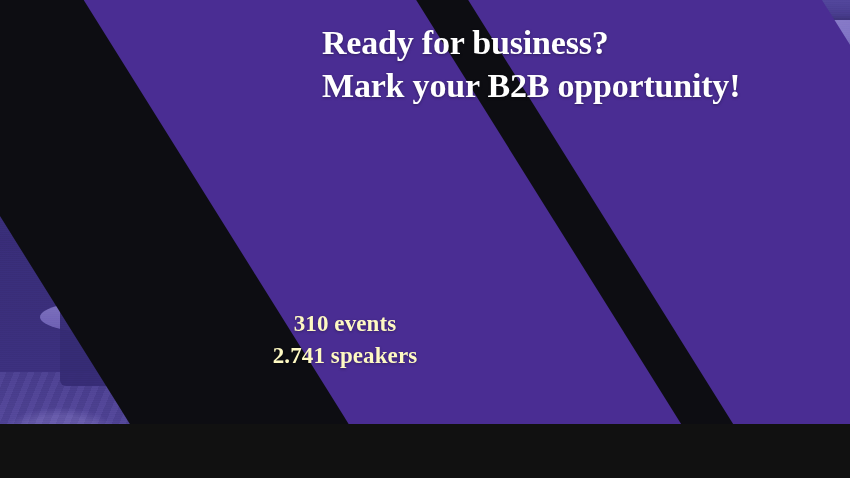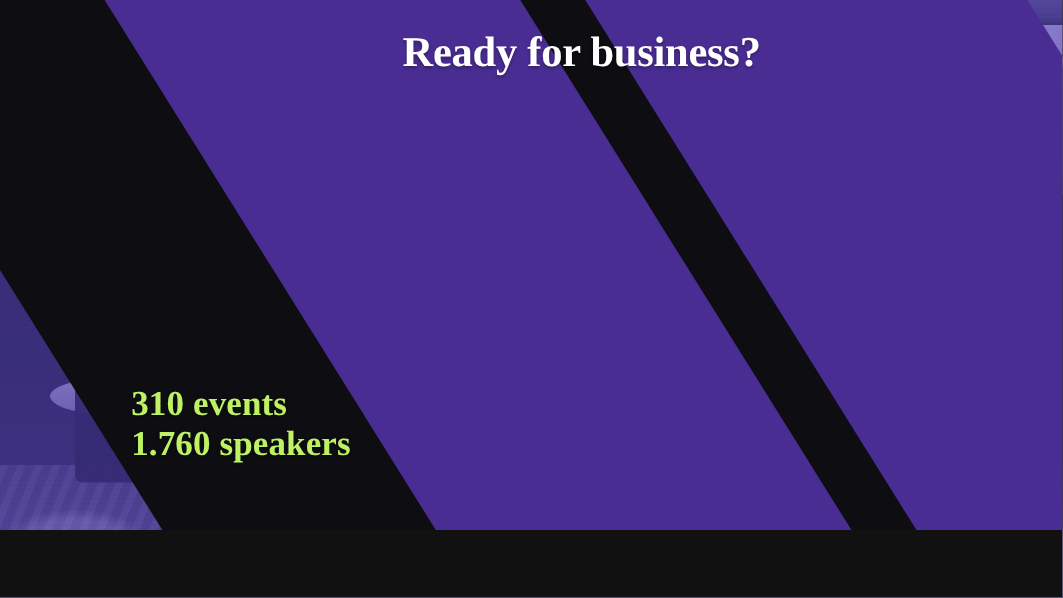--- a/index.html
+++ b/index.html
@@ -171,22 +171,22 @@
   .headline{
     position:absolute;left:322px;top:21px;width:510px;
     color:#ffffff;font-size:34px;font-weight:bold;line-height:43px;
     letter-spacing:-.2px;
     text-shadow:0 1px 3px rgba(0,0,0,.35);
   }
   .headline .ln{display:block;white-space:nowrap;}
 
   .stats{
     position:absolute;left:105px;top:308px;width:480px;
-    text-align:left;color:#bef264;
-    font-size:28px;font-weight:bold;line-height:32px;
+    text-align:center;color:#fef9c3;
+    font-size:23px;font-weight:bold;line-height:32px;
     letter-spacing:.1px;
     text-shadow:0 1px 3px rgba(0,0,0,.3);
   }
   .stats .ln{display:block;white-space:nowrap;}
 
   .mini-mark{
     position:absolute;left:300px;top:446px;width:16px;height:9px;
     border:2px solid rgba(235,230,250,.45);border-radius:1px;
   }
   .mini-mark:after{content:"";position:absolute;left:1px;top:1px;right:1px;height:2px;
@@ -272,22 +272,23 @@
     <div class="band b-left-purple"></div>
     <div class="band b-mid-black"></div>
     <div class="band b-mid-purple"></div>
     <div class="band b-right-black"></div>
     <div class="band b-right-purple"></div>
 
   </div>
 
   <div class="headline">
     <span class="ln">Ready for business?</span>
+    <span class="ln">Mark your B2B opportunity!</span>
   </div>
 
   <div class="stats">
     <span class="ln">310 events</span>
-    <span class="ln">1.760 speakers</span>
+    <span class="ln">2.741 speakers</span>
   </div>
 
   <div class="mini-mark"></div>
 
 </div>
 
 </body></html>

